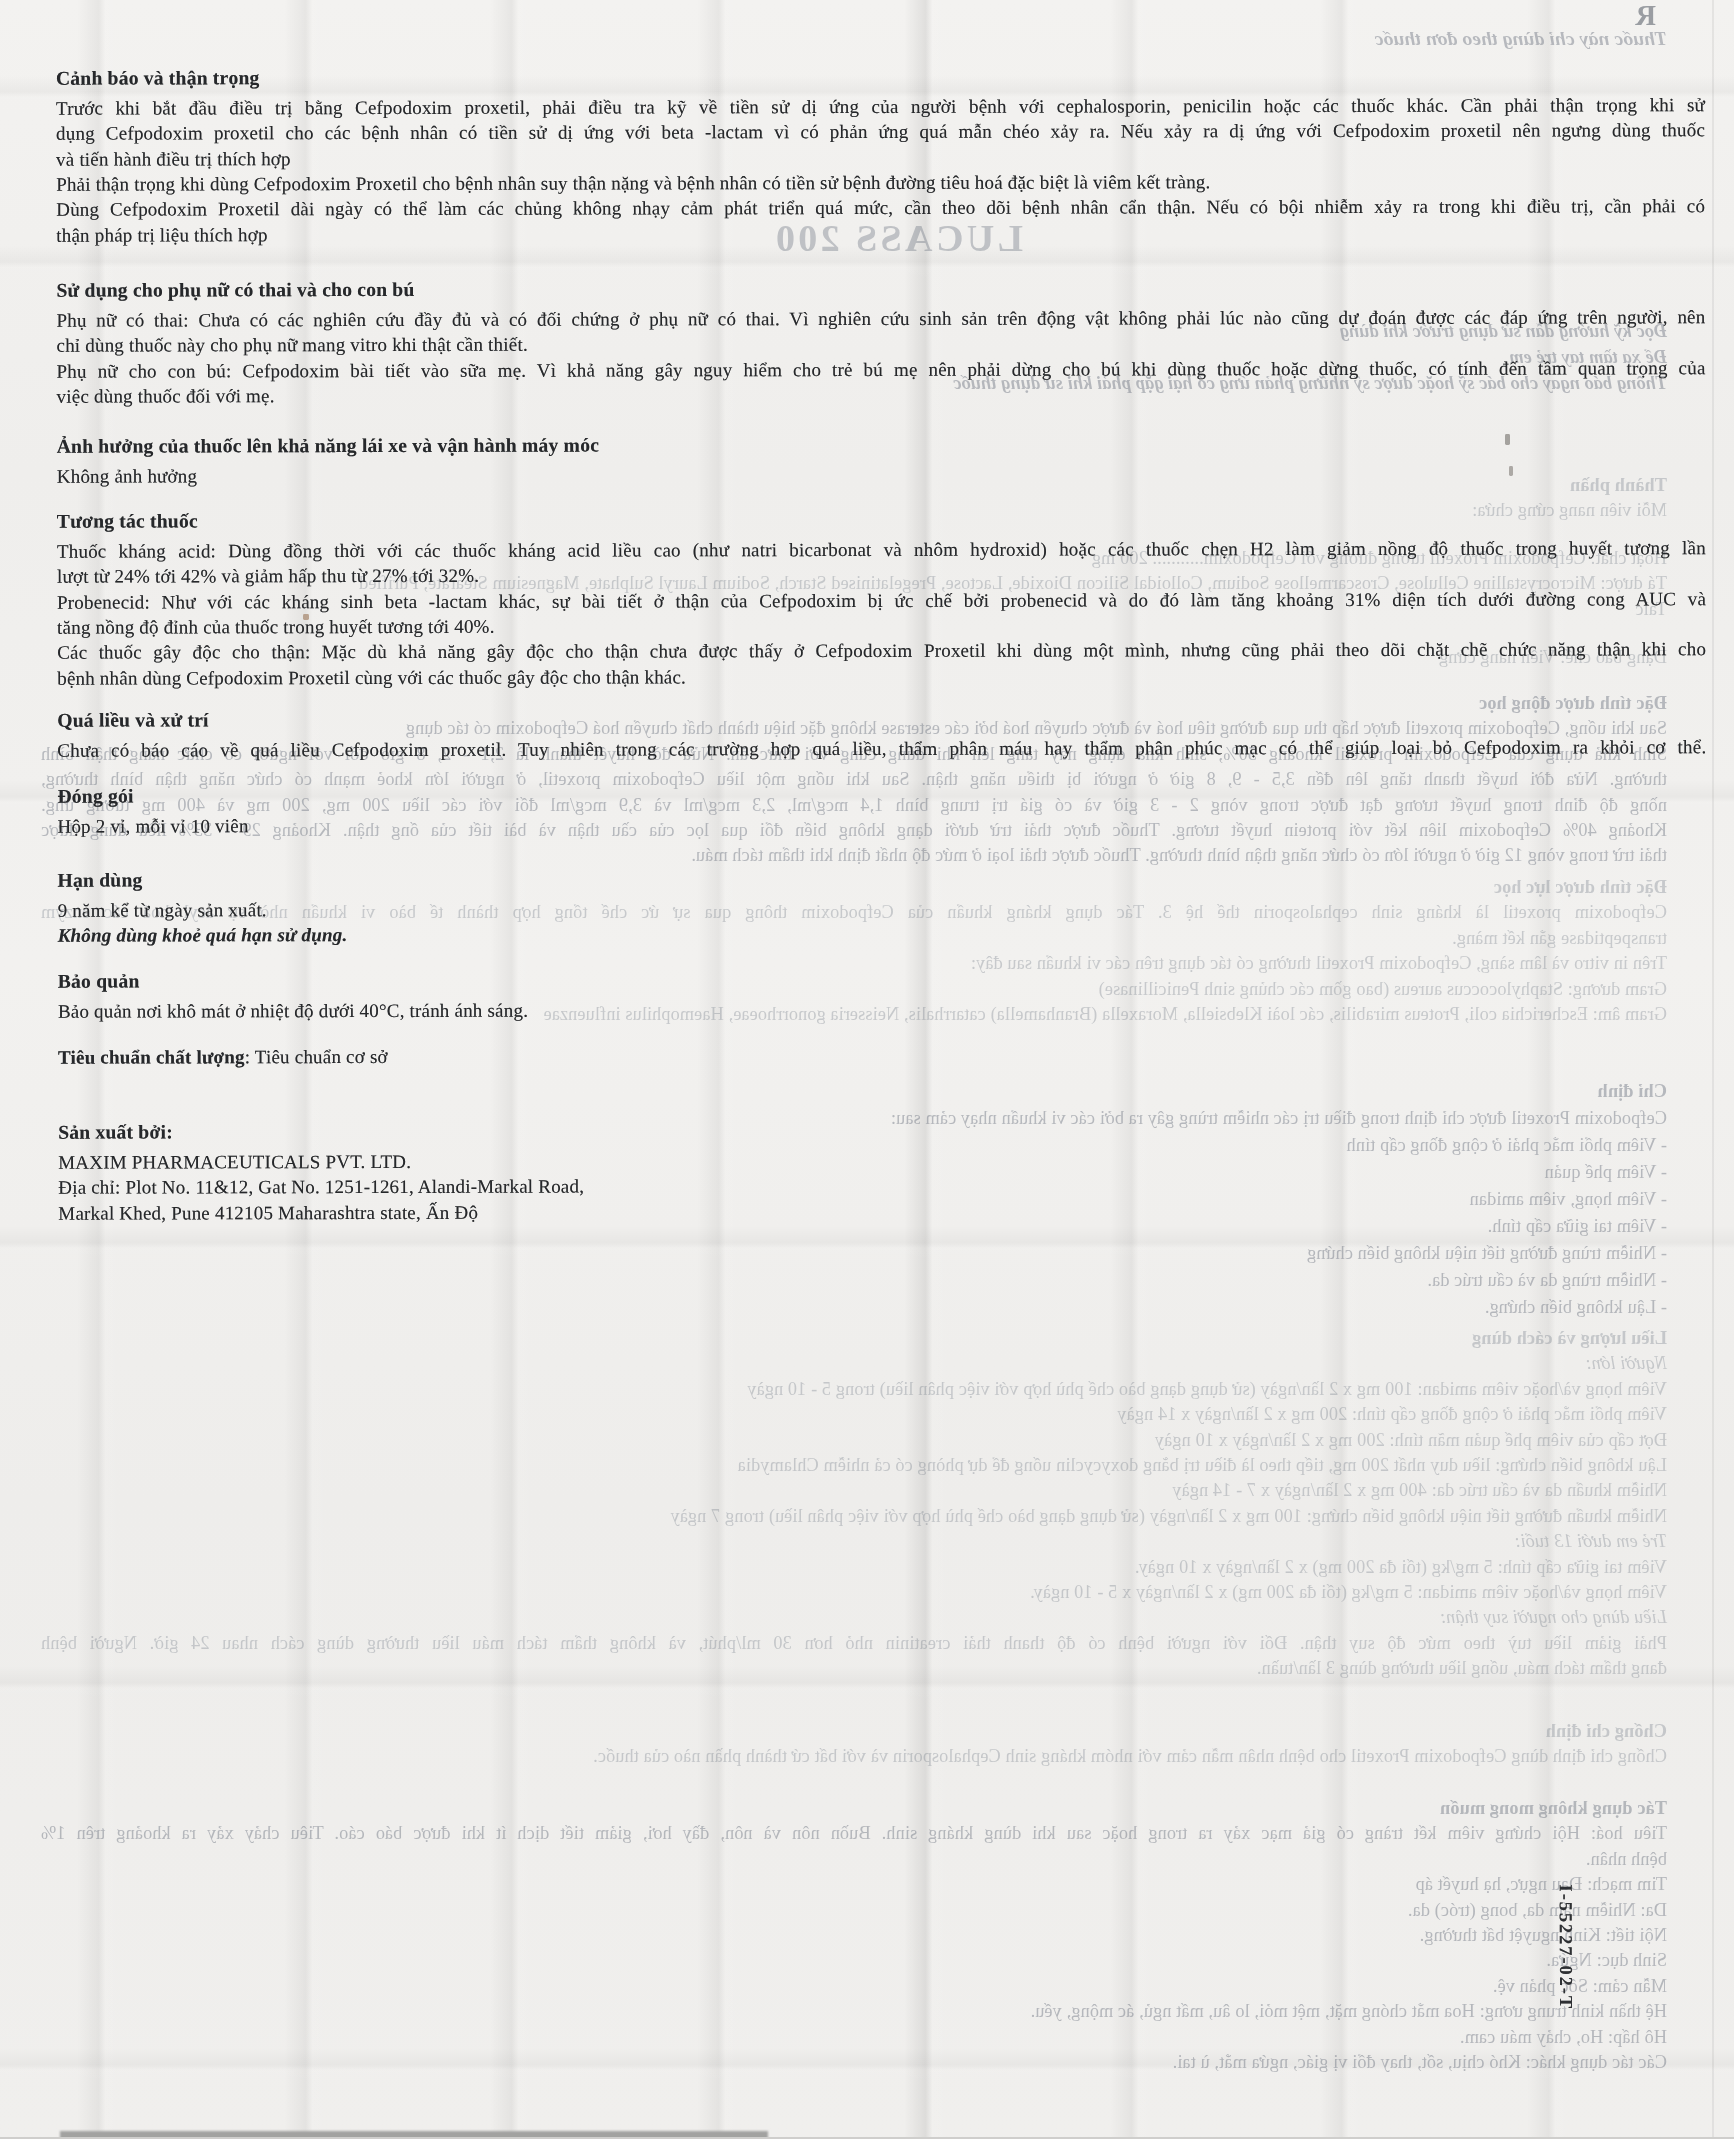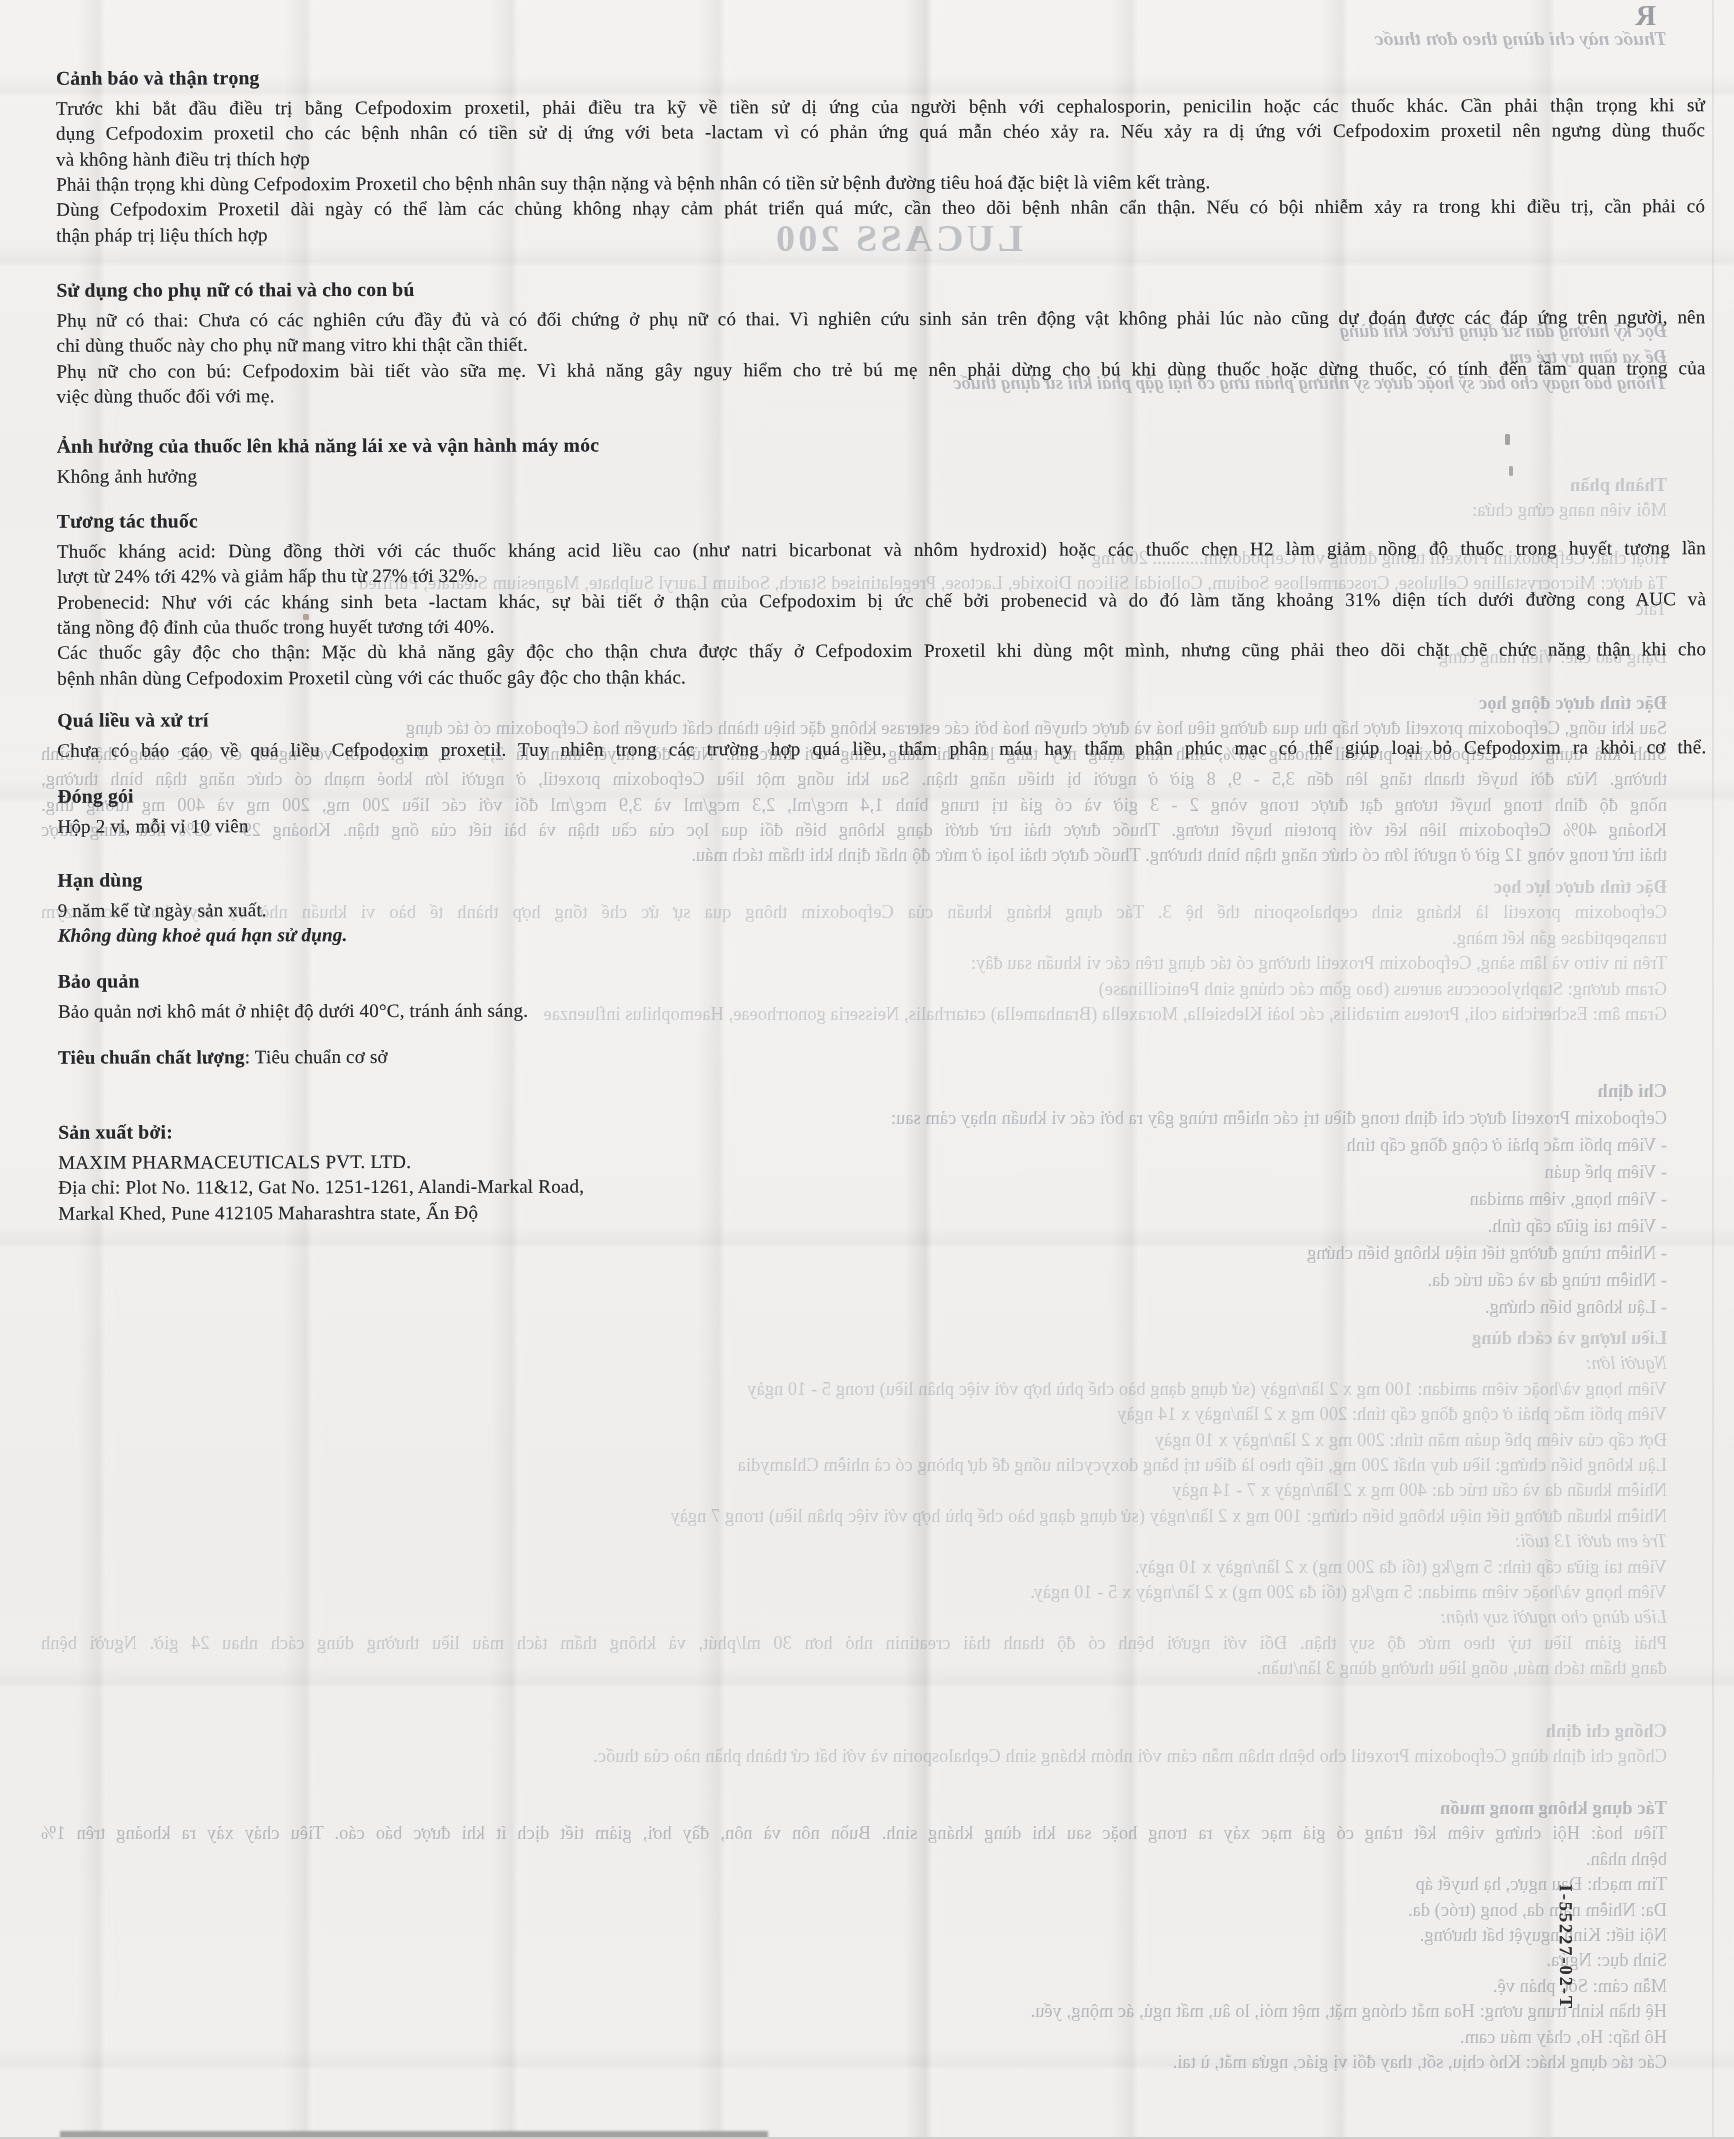--- a/index.html
+++ b/index.html
@@ -162,21 +162,21 @@
       </div>
   </div>
 
   <div class="front">
 
     <div class="sec" style="top:64px">
       <h2>Cảnh báo và thận trọng</h2>
       <div>
           <div class="line j"><span>Trước khi bắt đầu điều trị bằng Cefpodoxim proxetil, phải điều tra kỹ về tiền sử dị ứng của người bệnh với cephalosporin, penicilin hoặc các thuốc khác. Cần phải thận trọng khi sử</span></div>
           <div class="line j"><span>dụng Cefpodoxim proxetil cho các bệnh nhân có tiền sử dị ứng với beta -lactam vì có phản ứng quá mẫn chéo xảy ra. Nếu xảy ra dị ứng với Cefpodoxim proxetil nên ngưng dùng thuốc</span></div>
-          <div class="line"><span>và không hành điều trị thích hợp</span></div>
+          <div class="line"><span>và tiến hành điều trị thích hợp</span></div>
           <div class="line"><span>Phải thận trọng khi dùng Cefpodoxim Proxetil cho bệnh nhân suy thận nặng và bệnh nhân có tiền sử bệnh đường tiêu hoá đặc biệt là viêm kết tràng.</span></div>
           <div class="line j"><span>Dùng Cefpodoxim Proxetil dài ngày có thể làm các chủng không nhạy cảm phát triển quá mức, cần theo dõi bệnh nhân cẩn thận. Nếu có bội nhiễm xảy ra trong khi điều trị, cần phải có</span></div>
           <div class="line"><span>thận pháp trị liệu thích hợp</span></div>
         </div>
     </div>
 
     <div class="sec" style="top:276px">
       <h2>Sử dụng cho phụ nữ có thai và cho con bú</h2>
       <div>
           <div class="line j"><span>Phụ nữ có thai: Chưa có các nghiên cứu đầy đủ và có đối chứng ở phụ nữ có thai. Vì nghiên cứu sinh sản trên động vật không phải lúc nào cũng dự đoán được các đáp ứng trên người, nên</span></div>

